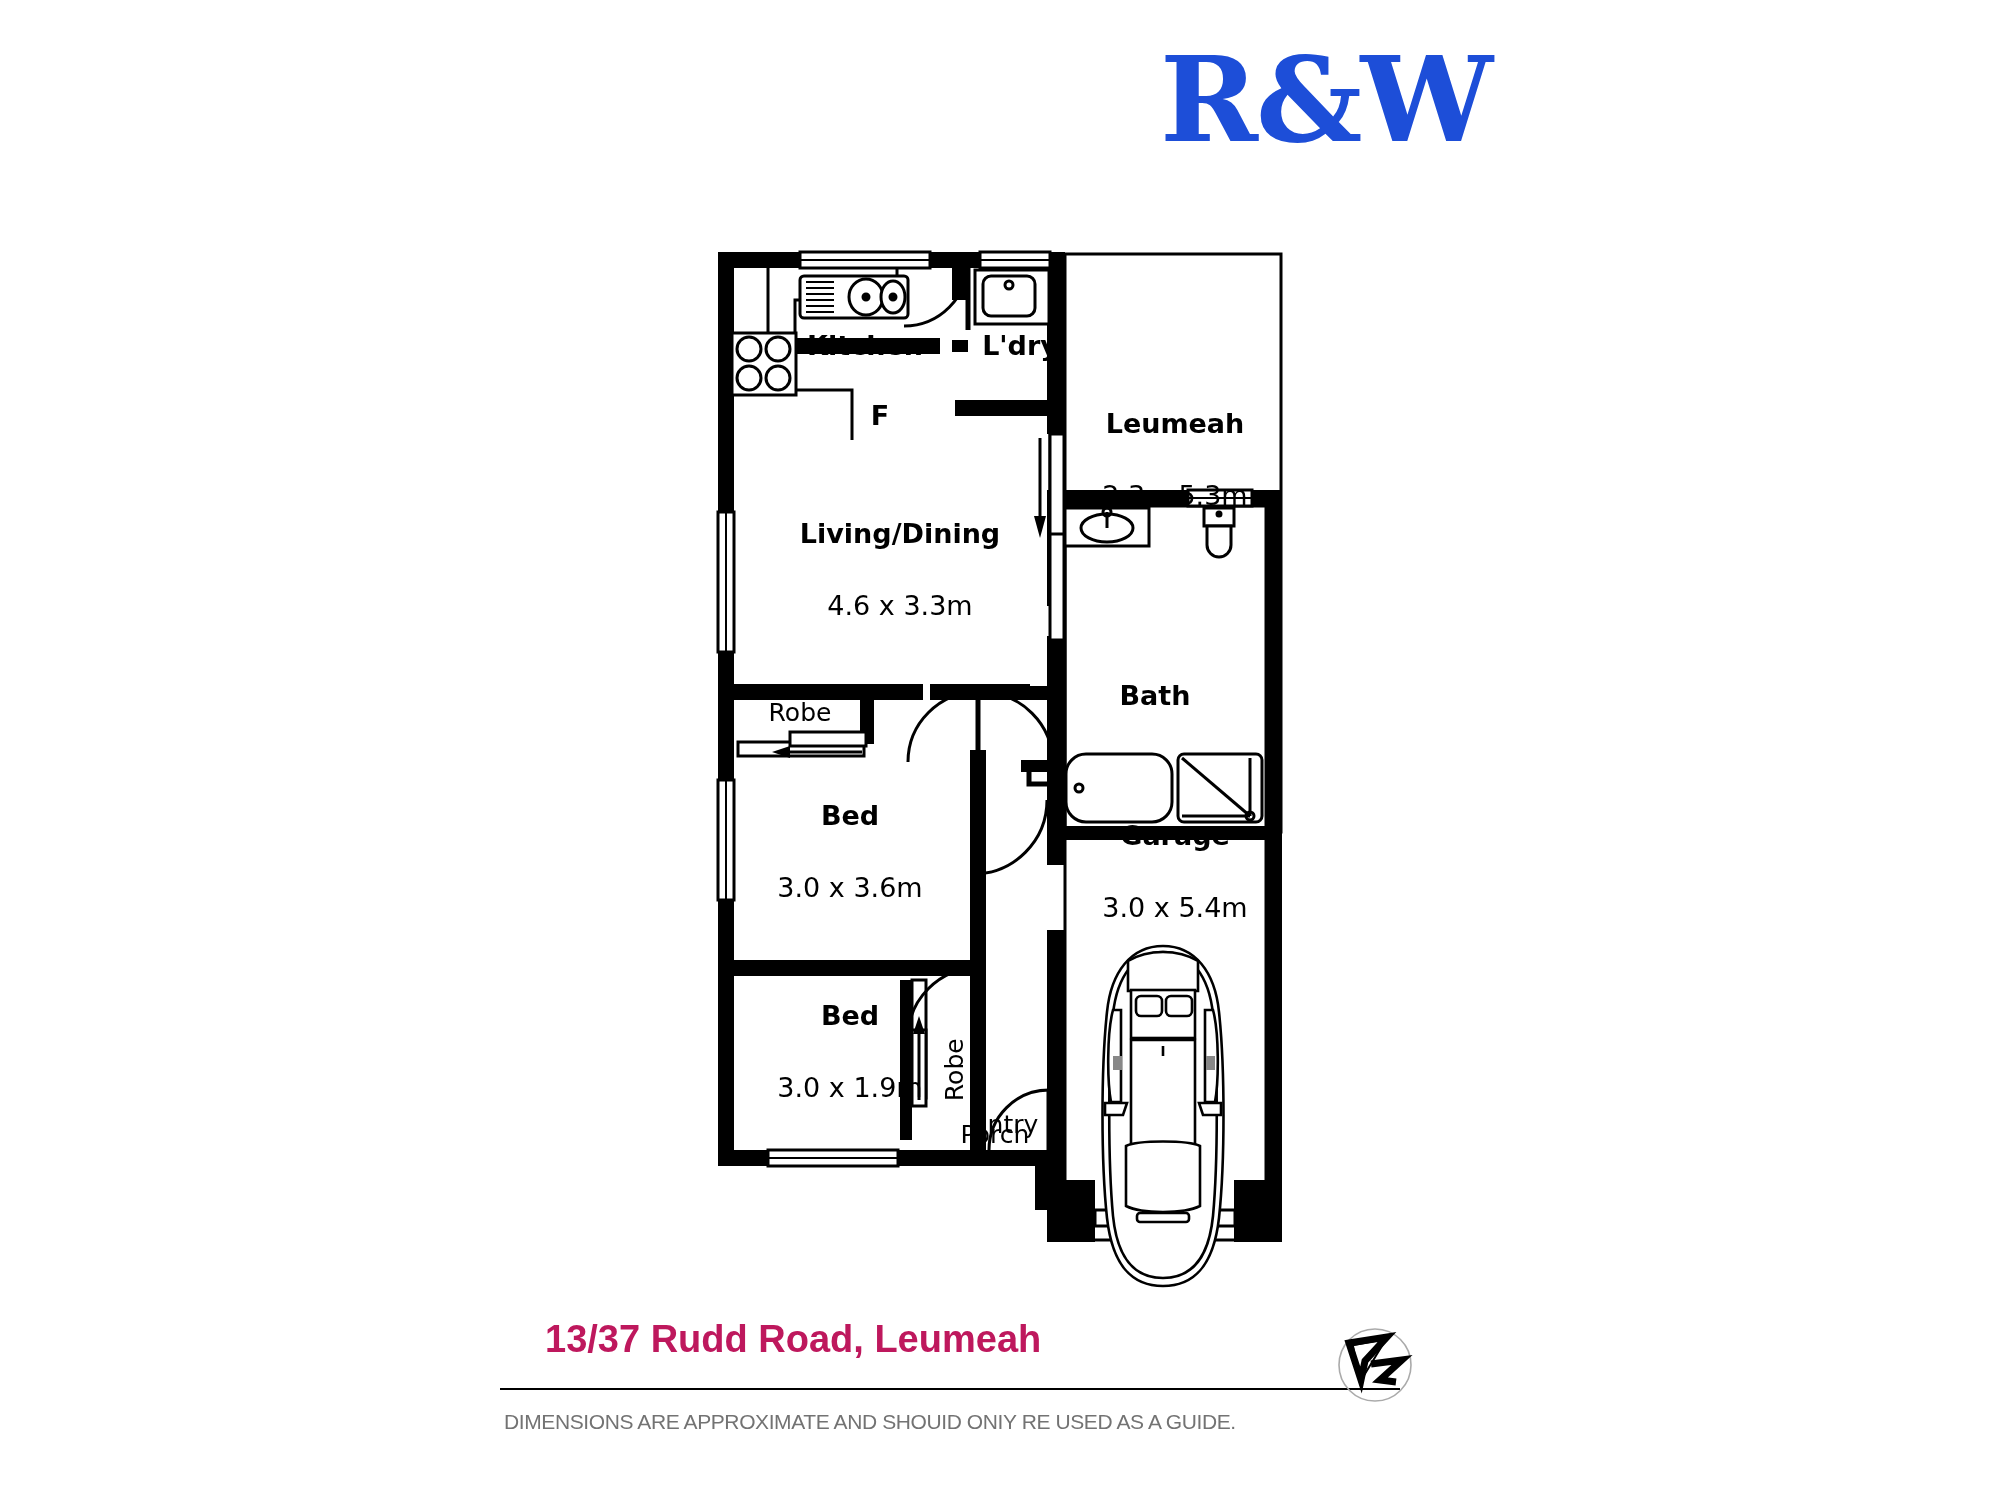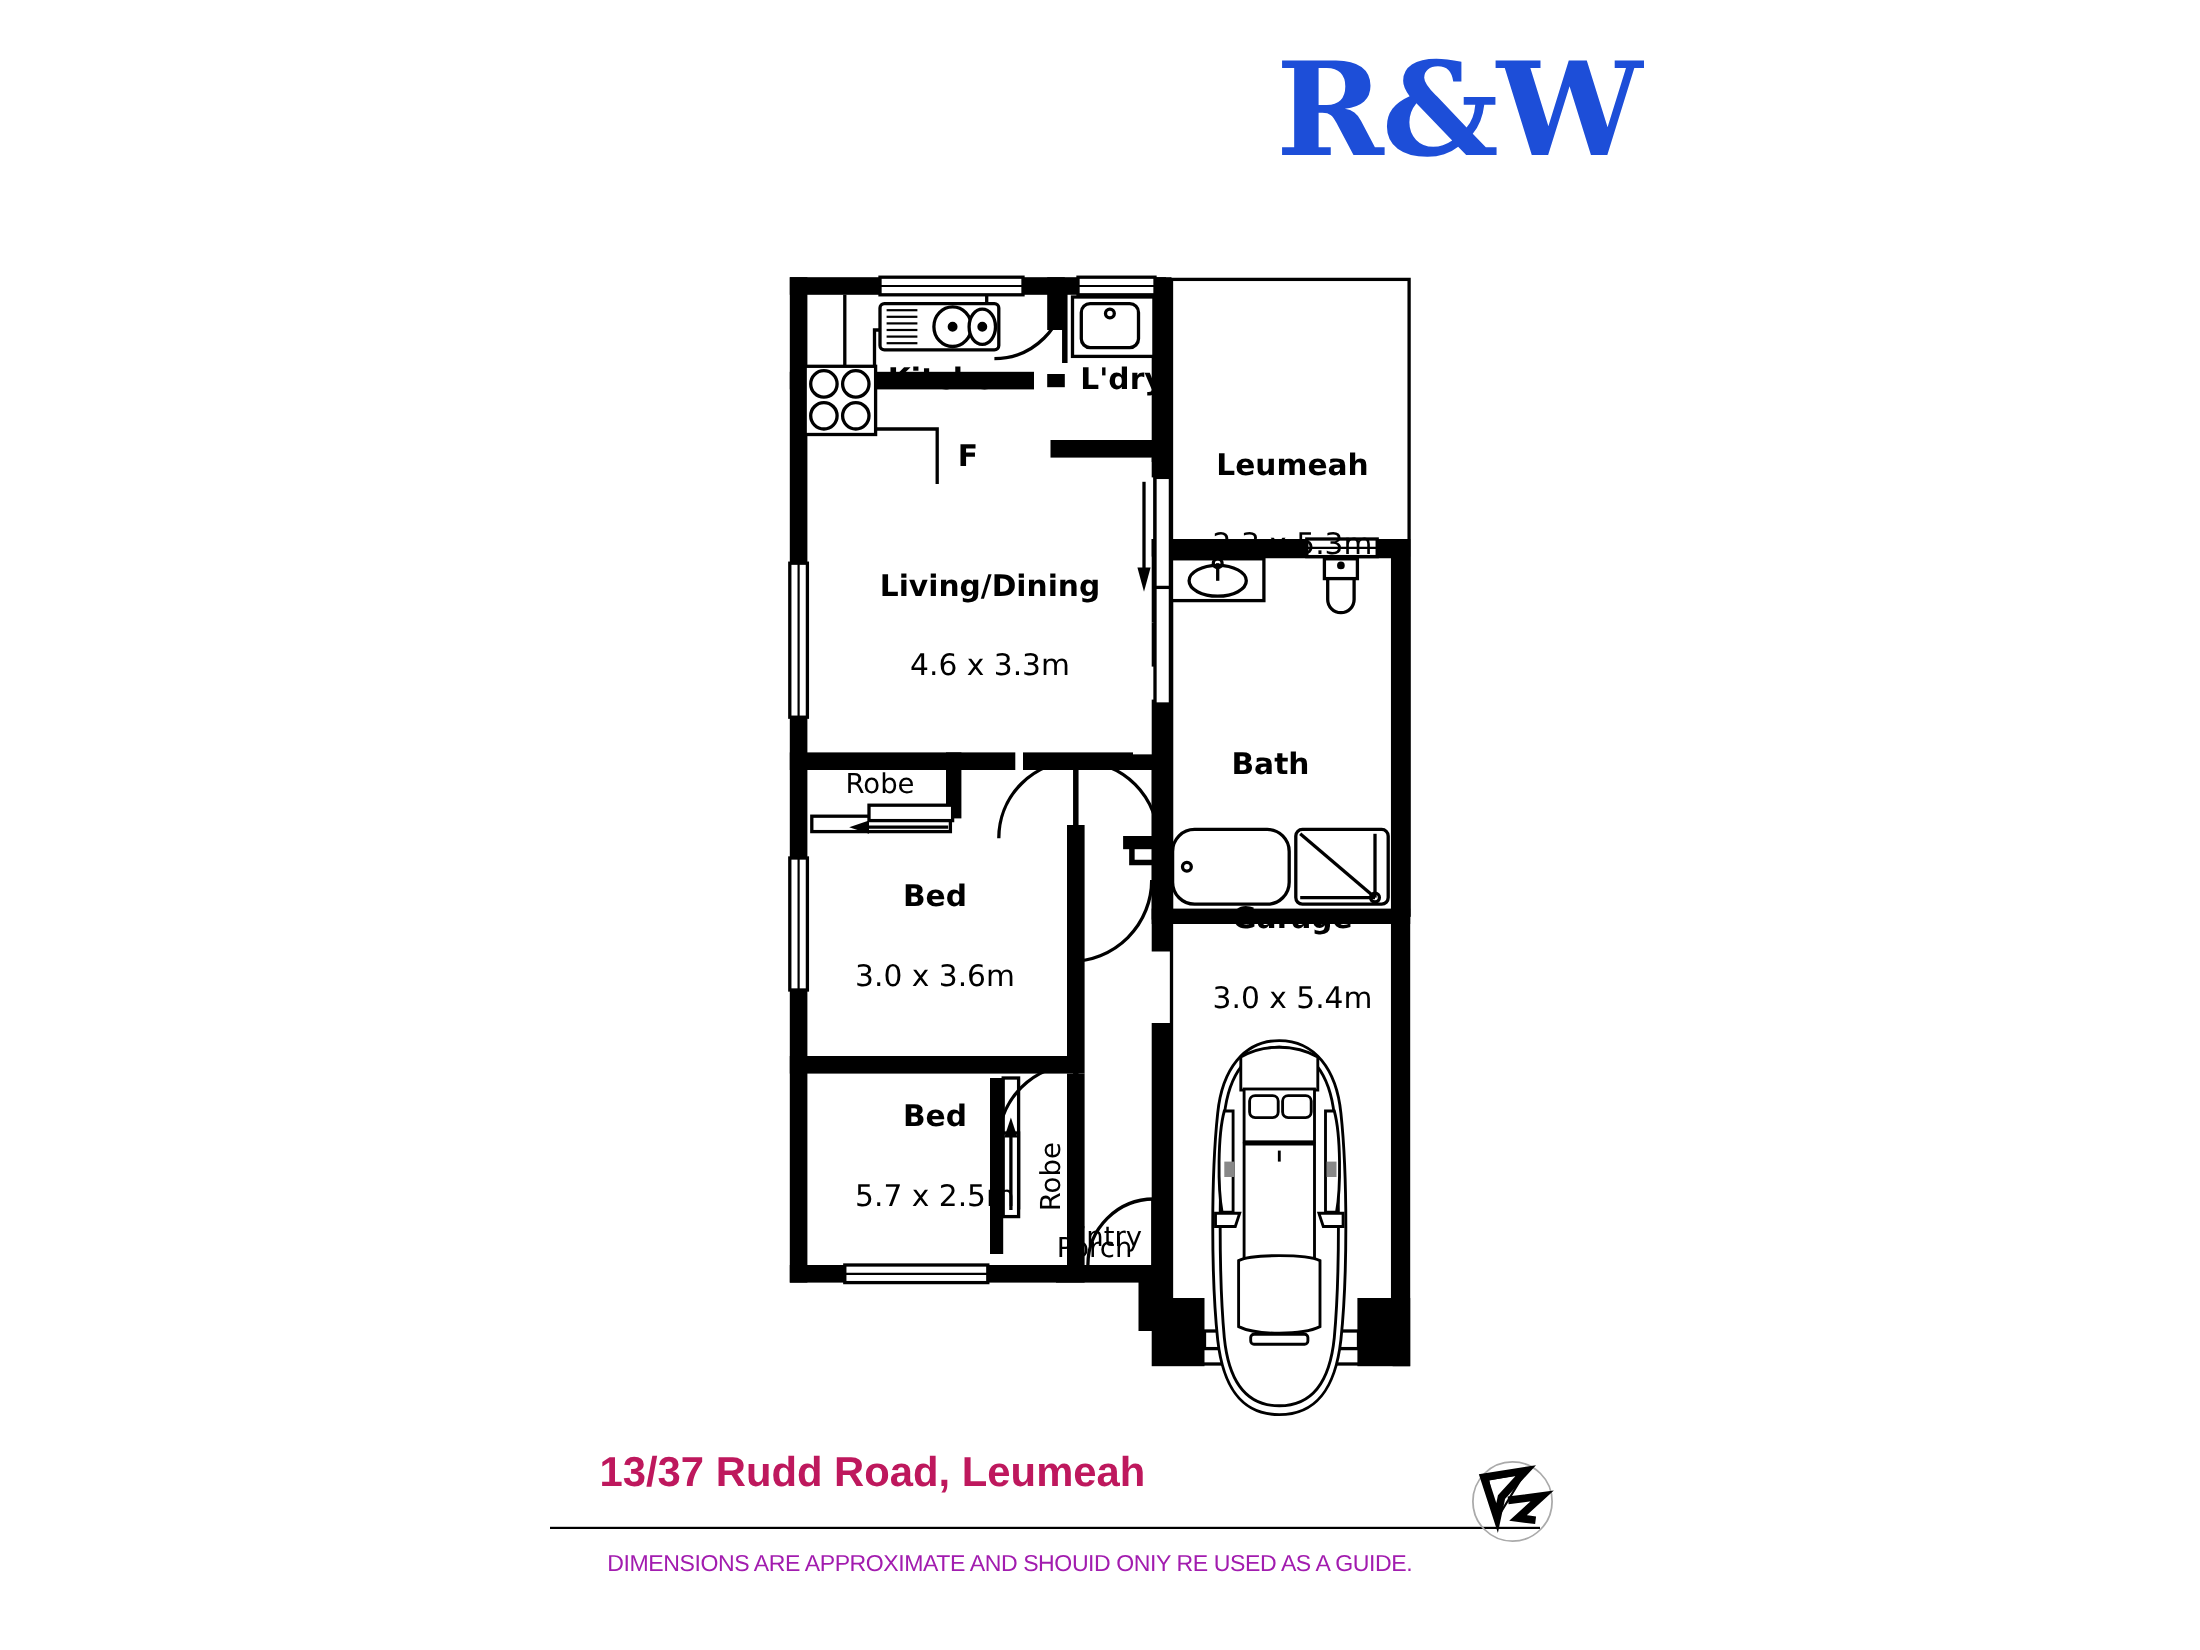--- a/index.html
+++ b/index.html
@@ -23,22 +23,22 @@
   .lbl.sm{font-size:25px;font-weight:500;}
   .lbl.rot{transform:rotate(-90deg);transform-origin:center center;}
 
   
   #footer{position:absolute;left:0;top:1290px;width:2000px;height:210px;}
   #addr{position:absolute;left:545px;top:28px;width:800px;
         font-family:"Liberation Sans",sans-serif;
         font-size:38px;font-weight:600;letter-spacing:0px;
         color:#be185d;white-space:nowrap;}
   #rule{position:absolute;left:500px;top:98px;width:900px;height:2px;background:#000;}
-  .disc{position:absolute;left:552px;font-family:"Liberation Sans",sans-serif;
-        font-size:21px;font-weight:500;letter-spacing:-0.4px;color:#a21caf;white-space:nowrap;}
+  .disc{position:absolute;left:504px;font-family:"Liberation Sans",sans-serif;
+        font-size:21px;font-weight:500;letter-spacing:-0.4px;color:#737373;white-space:nowrap;}
   #disc1{top:120px;}
   #disc2{top:152px;}
   #disc2 b{font-weight:700;}
   #compass{position:absolute;left:1330px;top:1320px;width:90px;height:90px;}
 </style>
 </head>
 <body>
 
 <div id="brand">R&amp;W</div>
 
@@ -283,21 +283,21 @@
   <span>Robe</span>
 </div>
 
 <div class="lbl" style="left:750px;top:800px;width:200px;">
   <span>Bed</span>
   <span class="dim">3.0 x 3.6m</span>
 </div>
 
 <div class="lbl" style="left:750px;top:1000px;width:200px;">
   <span>Bed</span>
-  <span class="dim">5.7 x 2.5m</span>
+  <span class="dim">3.0 x 1.9m</span>
 </div>
 
 <div class="lbl sm rot" style="left:900px;top:1055px;width:110px;">
   <span>Robe</span>
 </div>
 
 <div class="lbl" style="left:1075px;top:820px;width:200px;">
   <span>Garage</span>
   <span class="dim">3.0 x 5.4m</span>
 </div>

